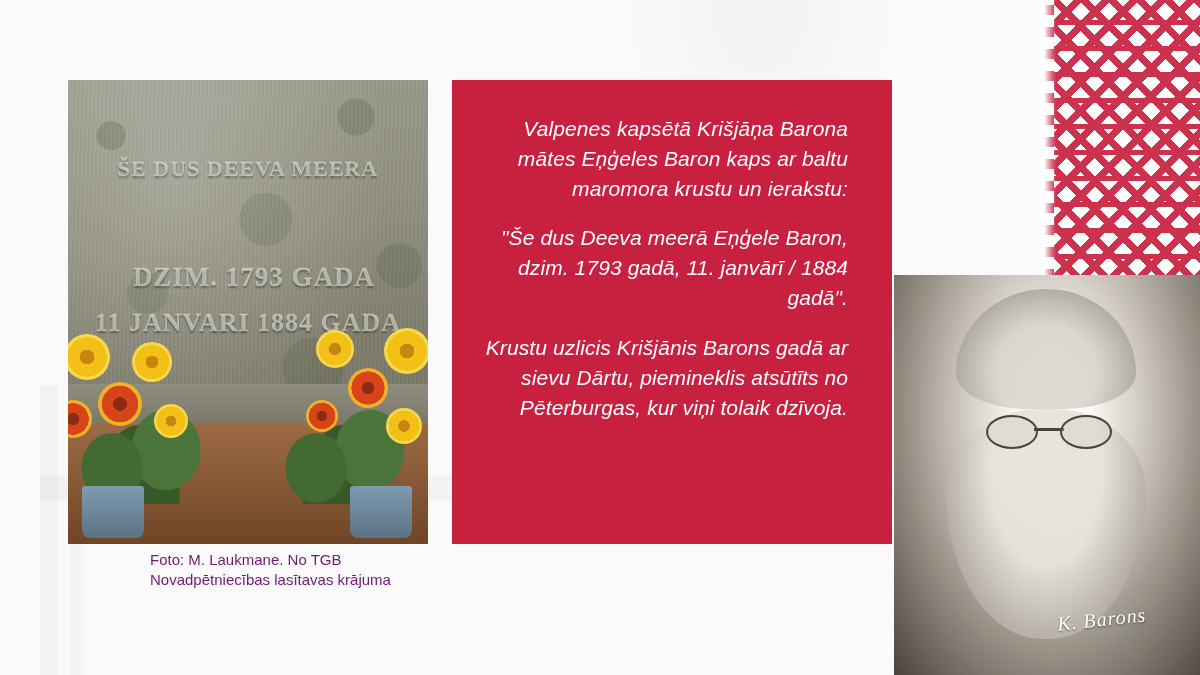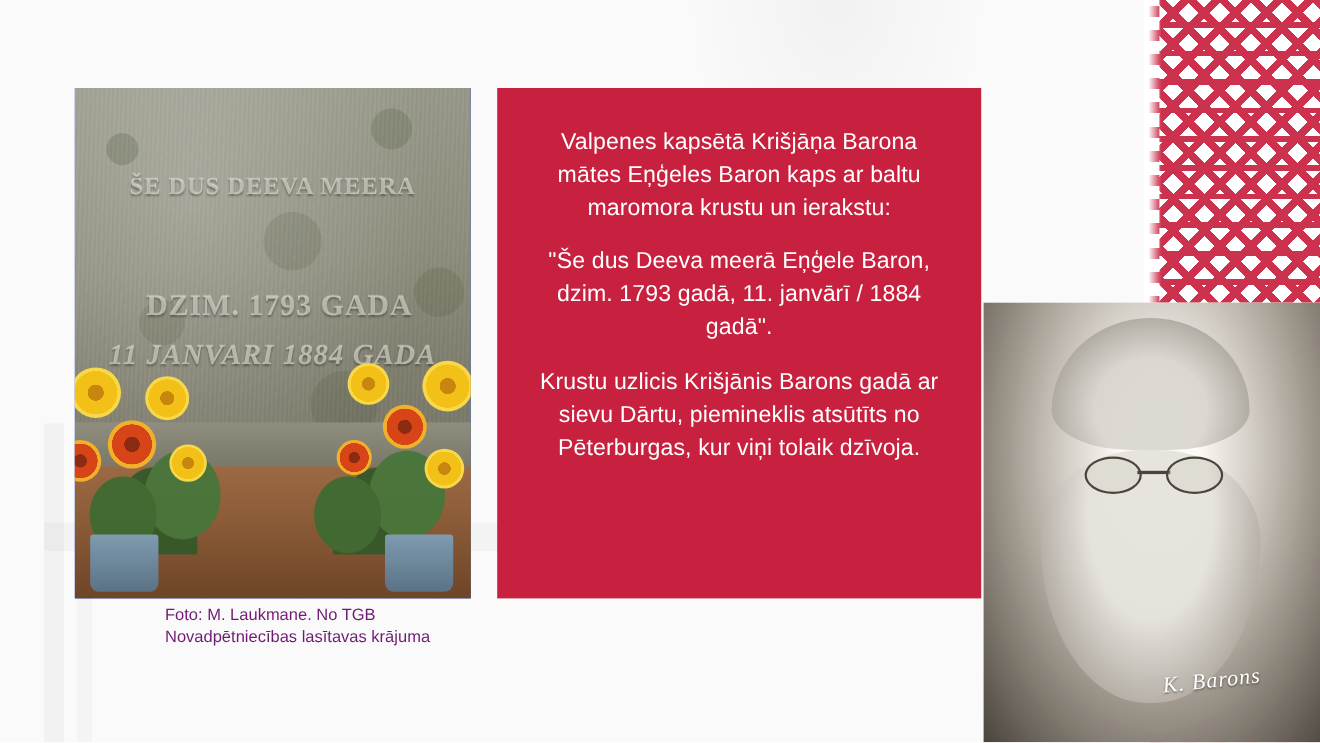--- a/index.html
+++ b/index.html
@@ -55,21 +55,21 @@
   }
 
   
   .photo {
     position: absolute;
     left: 68px;
     top: 80px;
     width: 360px;
     height: 464px;
     overflow: hidden;
-    background: #1d4ed8;
+    background: #8b5cf6;
   }
   .stone {
     position: absolute;
     inset: 0;
     background:
       radial-gradient(ellipse at 30% 20%, rgba(255,255,255,0.20), rgba(255,255,255,0) 60%),
       linear-gradient(175deg, #9a9a8c 0%, #8e8d7d 35%, #7d7c6c 60%, #6f6e5f 100%);
   }
   .stone::before{
     content:"";
@@ -98,21 +98,21 @@
     color: rgba(226,226,214,0.62);
     font-family: "Liberation Serif", serif;
     font-weight: 700;
     letter-spacing: 1px;
     text-shadow: 0 2px 2px rgba(0,0,0,0.35), 0 -1px 0 rgba(255,255,255,0.12);
     white-space: nowrap;
   }
   .inscr.l1 { top: 76px;  font-size: 22px; }
   .inscr.l2 { top: 115px; font-size: 40px; letter-spacing: 2px; }
   .inscr.l3 { top: 182px; font-size: 27px; padding-left: 12px; }
-  .inscr.l4 { top: 228px; font-size: 26px; font-style: italic; }
+  .inscr.l4 { top: 228px; font-size: 26px; }
 
   
   .soil {
     position:absolute;
     left:0; right:0; bottom:0; height:120px;
     background: linear-gradient(180deg, #9b6a44 0%, #8c5c38 40%, #6e4527 100%);
   }
   .ledge{
     position:absolute;
     left:0; right:0; bottom:120px; height:40px;
@@ -169,25 +169,26 @@
     left: 452px;
     top: 80px;
     width: 440px;
     height: 464px;
     background: #c8203f;
     color: #ffffff;
     box-sizing: border-box;
     padding: 34px 32px;
   }
   .panel p {
-    margin: 0 0 20px 0;
-    text-align: center;
+    margin: 0 12px 20px 0;
+    text-align: right;
     font-size: 21px;
     line-height: 1.42;
     letter-spacing: .1px;
+    font-style: italic;
   }
   .panel p:last-child { margin-bottom: 0; }
 
   
   .ornament {
     position: absolute;
     right: 0;
     top: 0;
     width: 160px;
     height: 675px;

